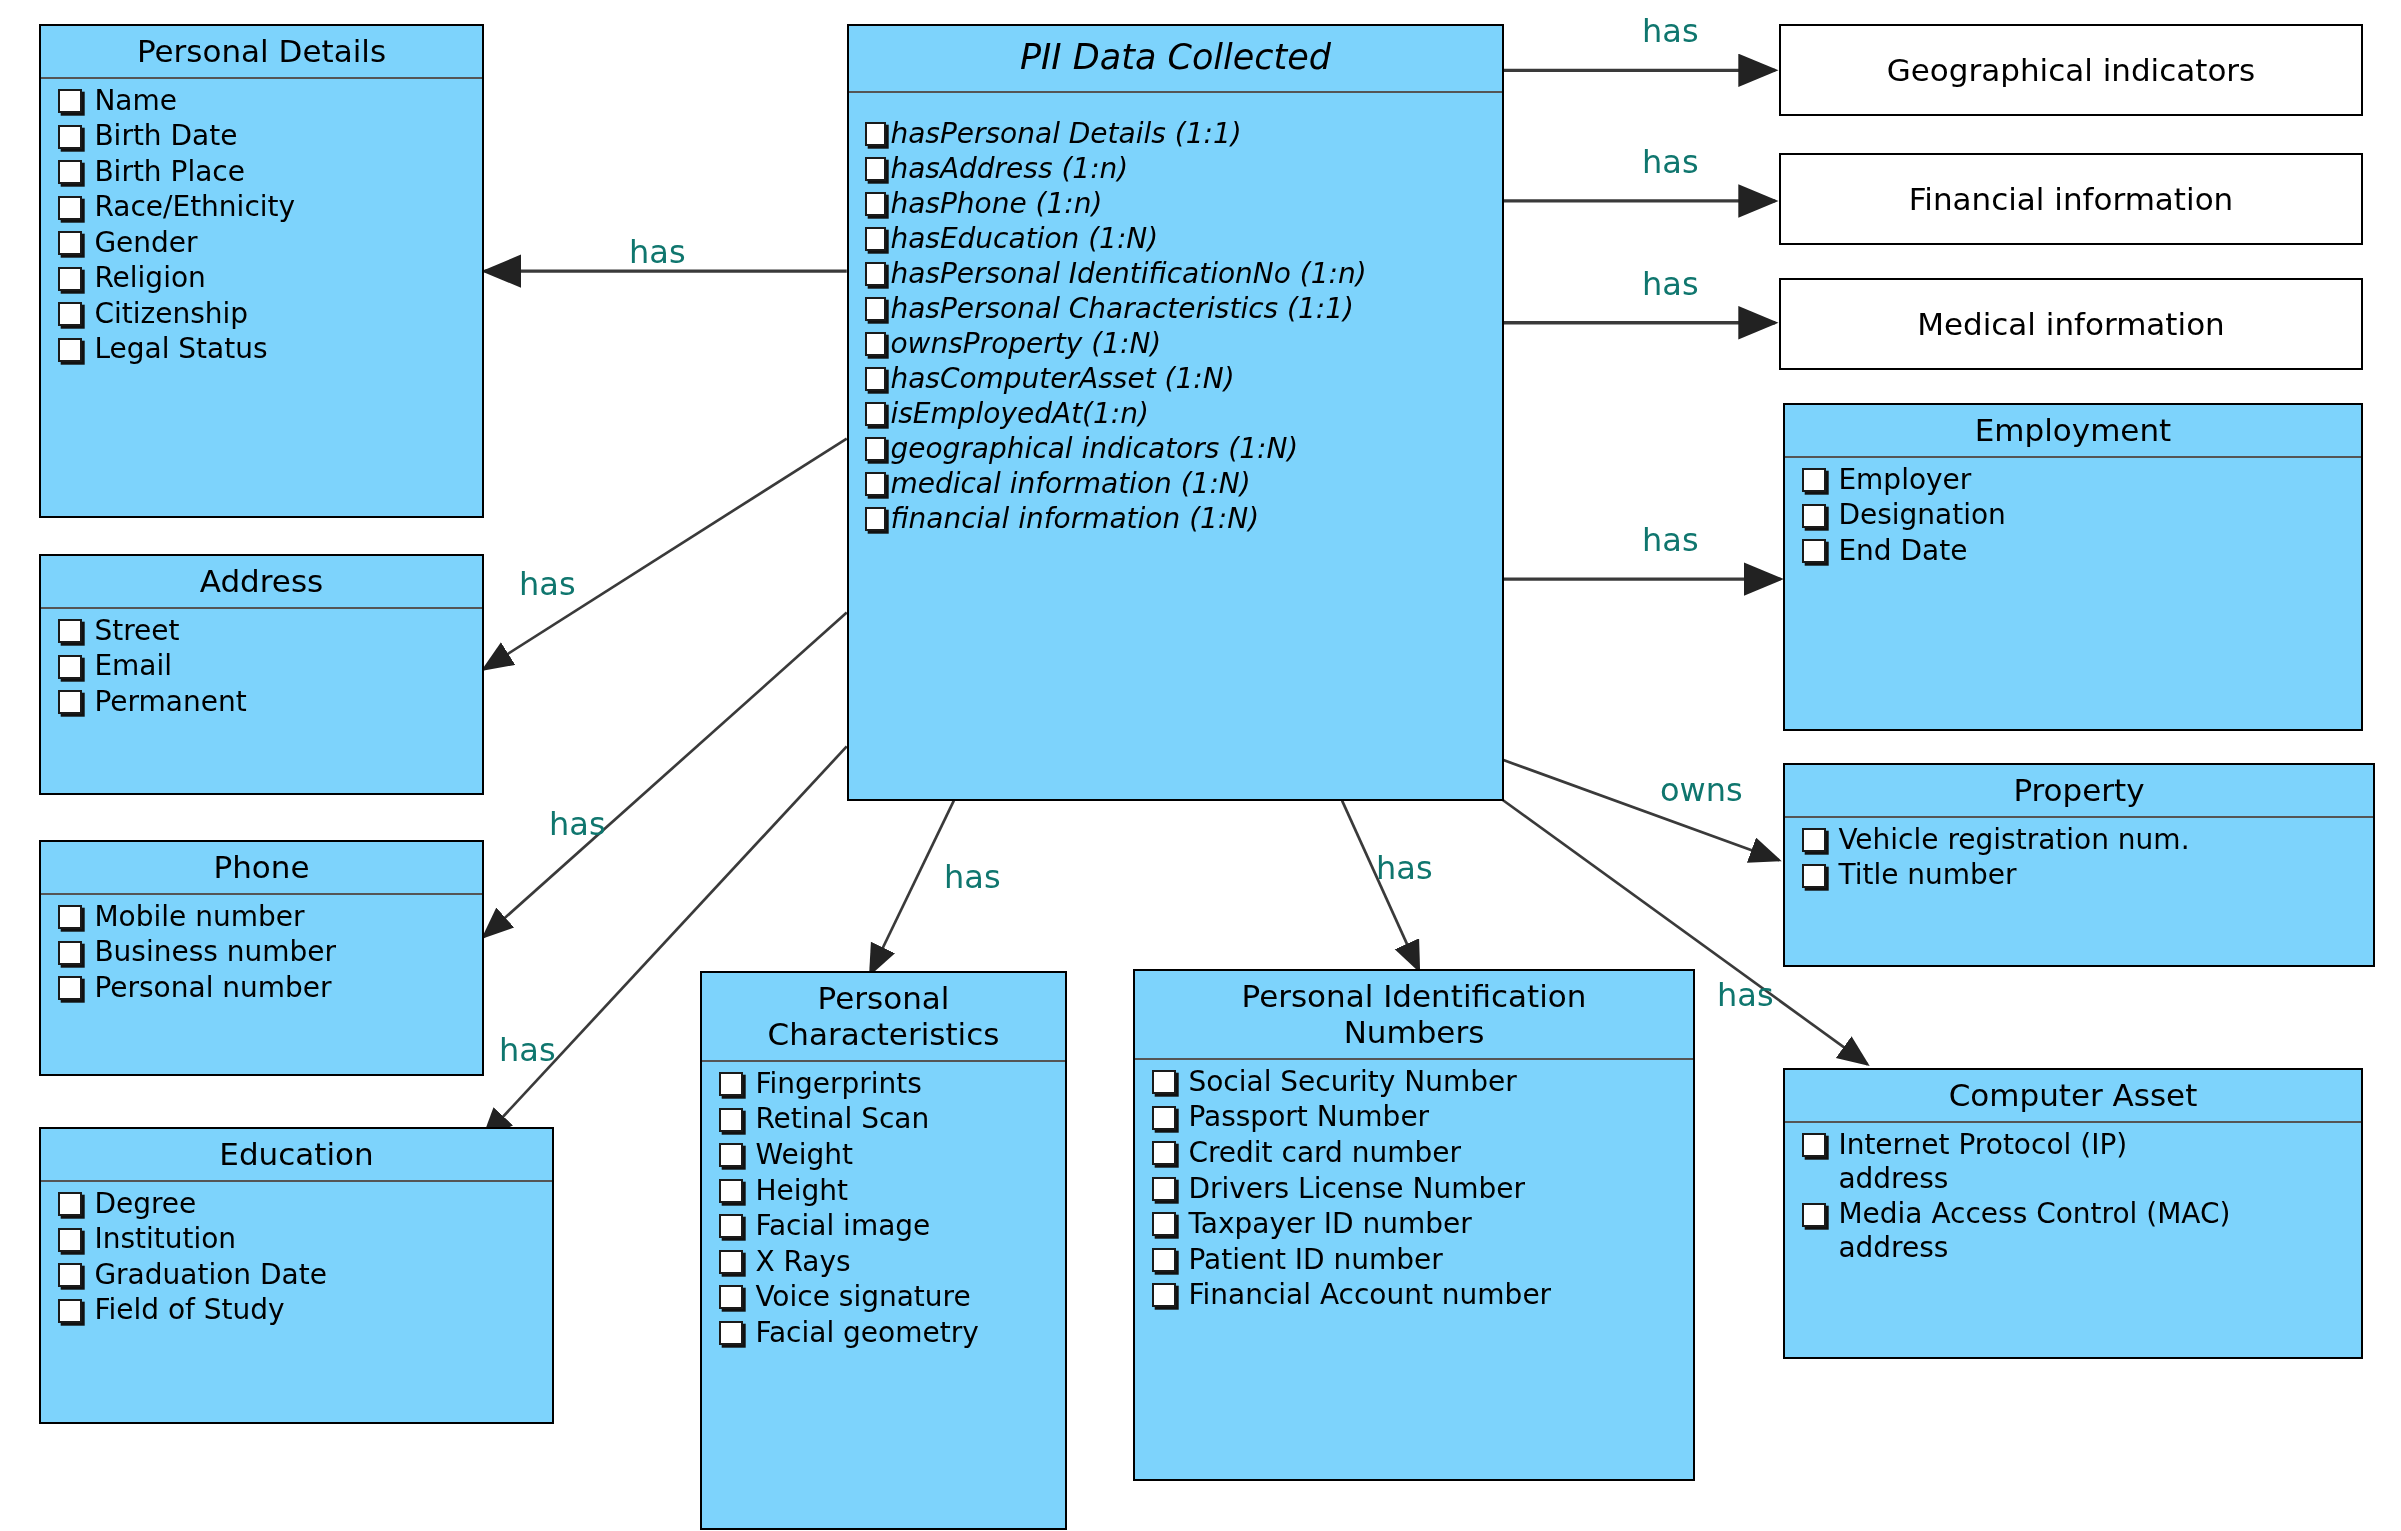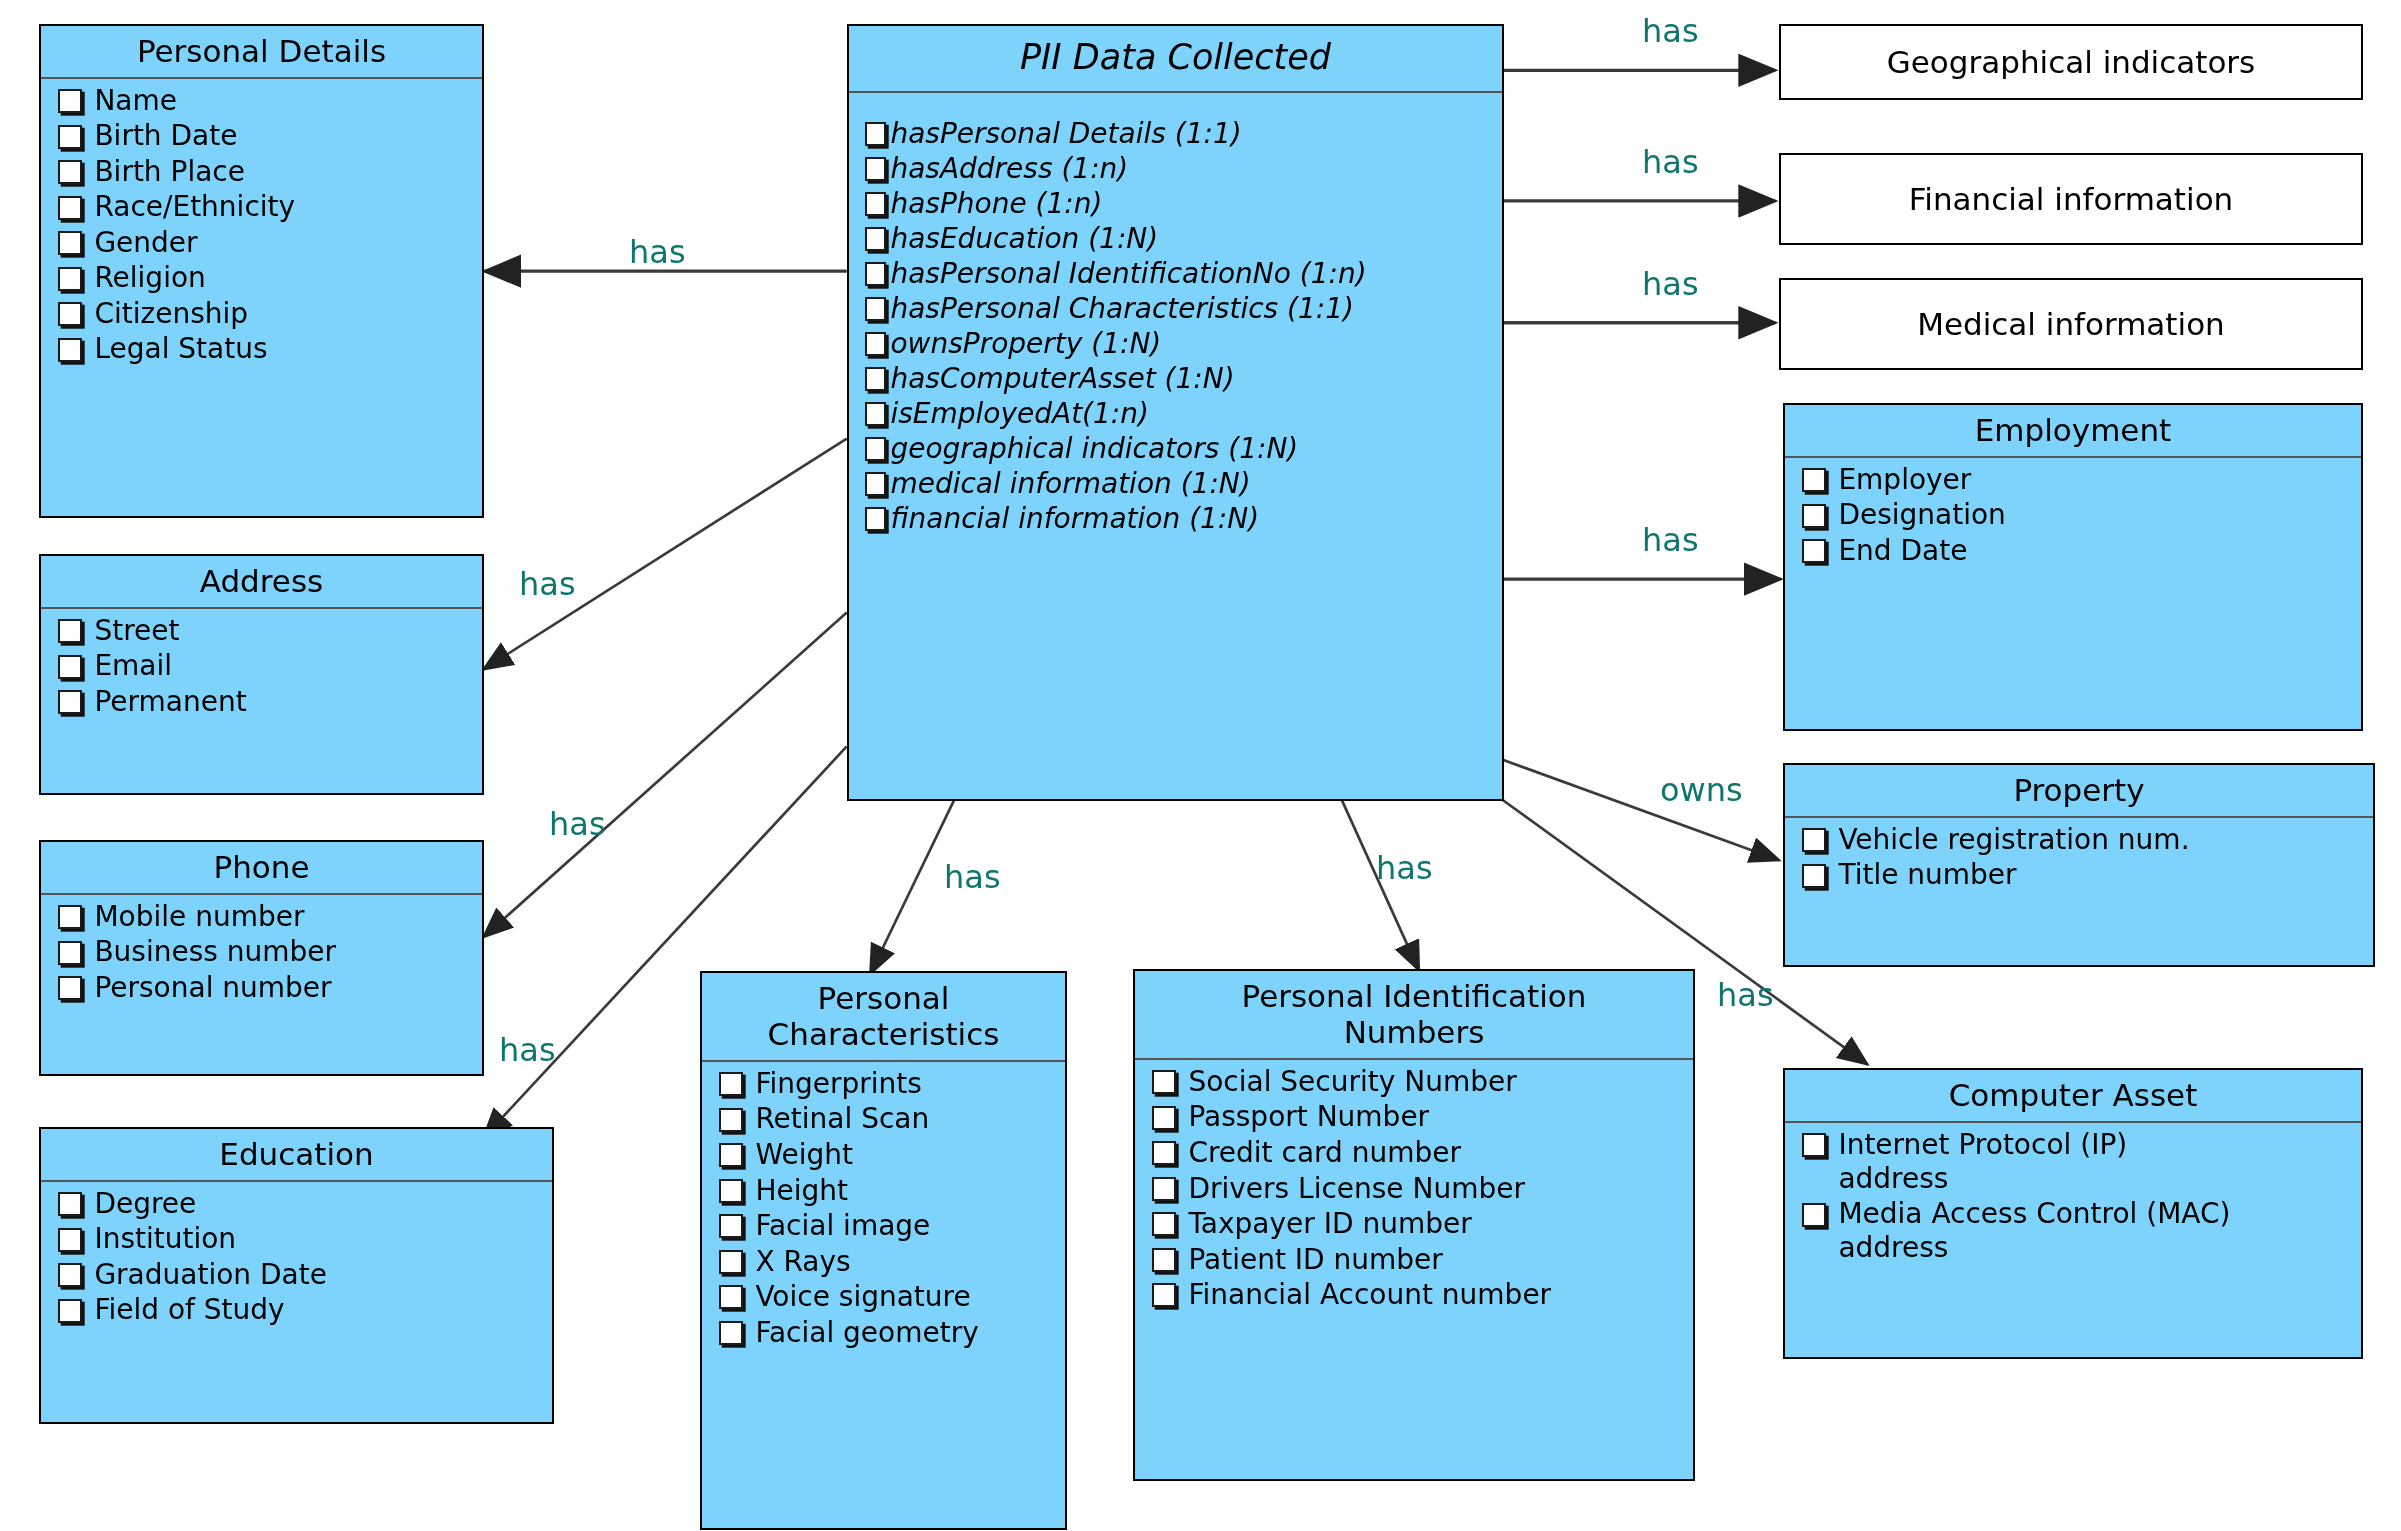--- a/index.html
+++ b/index.html
@@ -367,21 +367,21 @@
           <span class="chk"></span>
           <span class="attr-label">Patient ID number</span>
         </div>
       <div class="attr">
           <span class="chk"></span>
           <span class="attr-label">Financial Account number</span>
         </div>
     </div>
   </div>
 
-  <div class="plainbox" style="left:1779px;top:24px;width:584px;height:76px;">
+  <div class="plainbox" style="left:1779px;top:24px;width:584px;height:92px;">
     <span>Geographical indicators</span>
   </div>
 
   <div class="plainbox" style="left:1779px;top:153px;width:584px;height:92px;">
     <span>Financial information</span>
   </div>
 
   <div class="plainbox" style="left:1779px;top:278px;width:584px;height:92px;">
     <span>Medical information</span>
   </div>

